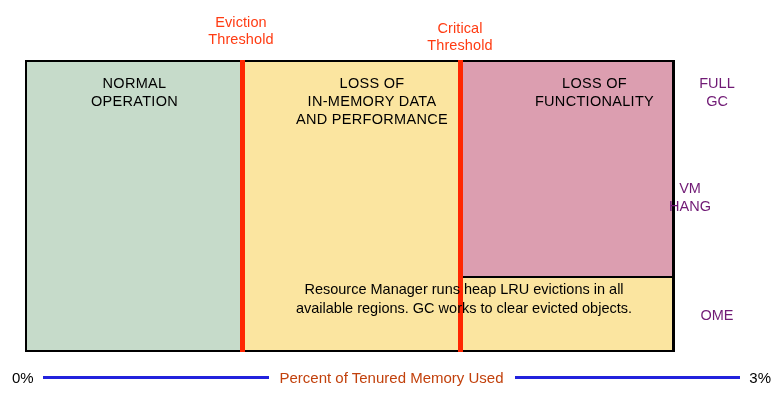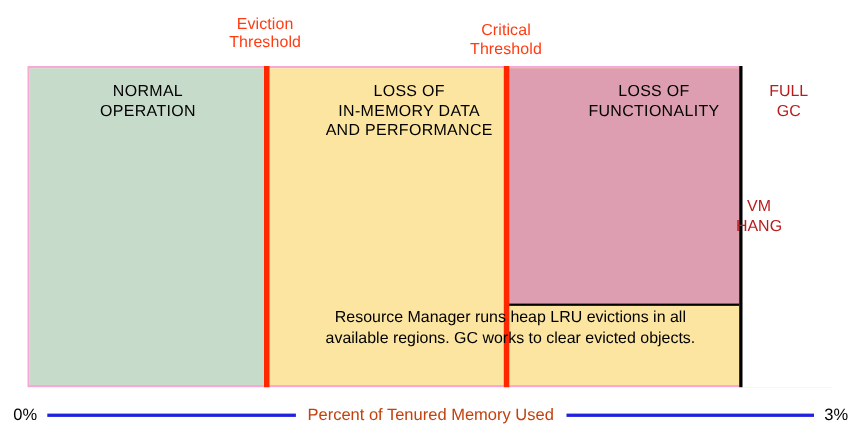--- a/index.html
+++ b/index.html
@@ -35,21 +35,21 @@
   #critical-threshold-label { left: 399px; top: 4px; width: 122px; margin-top: 16px; }
 
   
   #diagram-frame {
     position: absolute;
     left: 25px;
     top: 60px;
     width: 732px;
     height: 292px;
     box-sizing: border-box;
-    border: 2px solid #f9a8d4;
+    border: 2px solid #000000;
     background: #ffffff;
   }
 
   
   .region {
     position: absolute;
     box-sizing: border-box;
   }
   #region-normal {
     left: 0px; top: 0px; width: 213px; height: 288px;
@@ -107,21 +107,21 @@
   #loss-functionality-text   { left: 470px; top: 12px; width: 195px; }
   #blocks-additions-text     { left: 470px; top: 113px; width: 195px; }
   #eviction-note-text        { left: 232px; top: 218px; width: 410px; }
 
   .gc-label {
     position: absolute;
     width: 86px;
     text-align: center;
     font-size: 14.5px;
     line-height: 18px;
-    color: #b91c1c;
+    color: #701a75;
     white-space: pre-line;
     z-index: 7;
   }
   #gc-label-full-gc  { left: 647px; top: 12px; }
   #gc-label-vm-hang  { left: 620px; top: 117px; }
   #gc-label-ome      { left: 647px; top: 244px; }
 
   
   #axis-row {
     position: absolute;
@@ -190,20 +190,21 @@
 
     <div class="region-text body-note" id="eviction-note-text">Resource Manager runs heap LRU evictions in all
 available regions. GC works to clear evicted objects.</div>
 
     <div class="gc-label" id="gc-label-full-gc">FULL
 GC</div>
 
     <div class="gc-label" id="gc-label-vm-hang">VM
 HANG</div>
 
+    <div class="gc-label" id="gc-label-ome">OME</div>
   </div>
 
   <div id="axis-row">
     <span class="axis-endpoint">0%</span>
     <span class="axis-line"></span>
     <span id="axis-caption">Percent of Tenured Memory Used</span>
     <span class="axis-line"></span>
     <span class="axis-endpoint">3%</span>
   </div>
 

